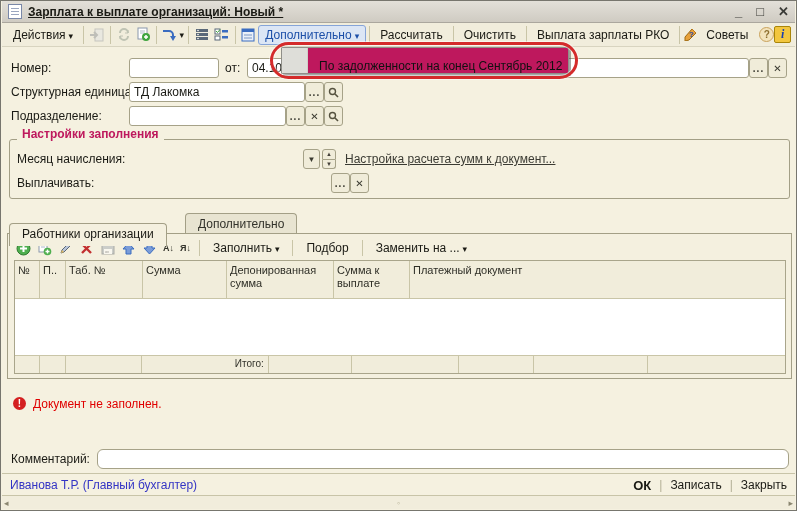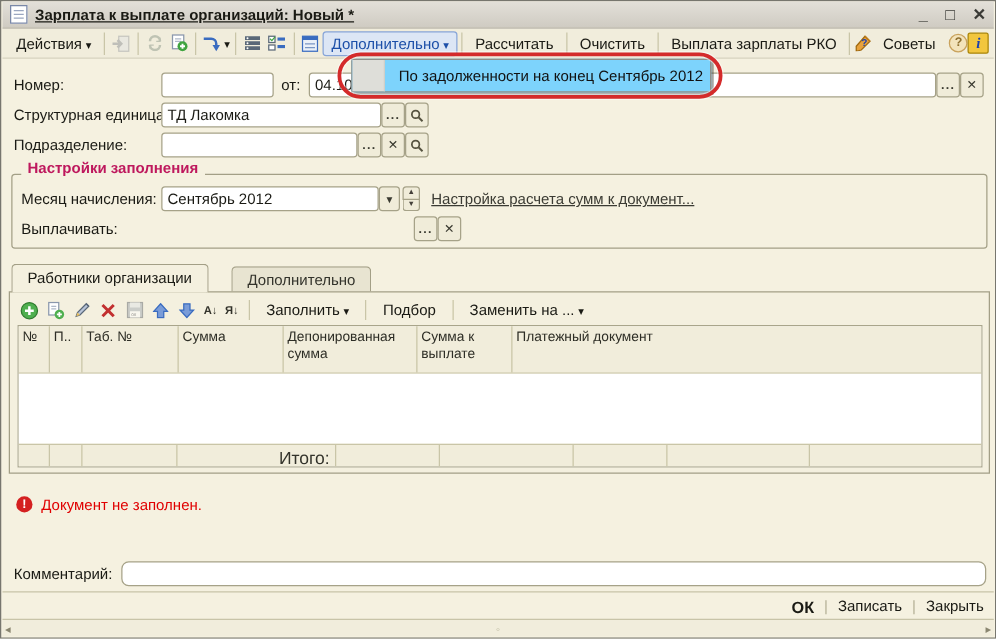--- a/index.html
+++ b/index.html
@@ -64,40 +64,40 @@
   .sort-ic { font-size:9px; font-weight:bold; color:#33332B; width:auto; padding:0 2px; }
   .flat-btn { padding:2px 6px; white-space:nowrap; border:1px solid transparent; border-radius:3px; }
   .g-sep { width:1px; height:16px; background:#C9C5A7; margin:0 4px; }
   
   .tbl { position:absolute; left:6px; top:26px; width:772px; border:1px solid #A9A58B; background:#fff; }
   .t-head { display:flex; height:38px; background:#F1EDDB; border-bottom:1px solid #C9C5A7; }
   .t-head .c { border-right:1px solid #C9C5A7; font-size:11px; line-height:13px; padding:3px 3px; color:#2E2E26; overflow:hidden; }
   .t-head .c:last-child { border-right:none; }
   .t-body { height:56px; background:#fff; }
   .t-foot { display:flex; height:18px; background:#F1EDDB; border-top:1px solid #C9C5A7; }
-  .t-foot .c { border-right:1px solid #C9C5A7; font-size:14px; padding:2px 4px; }
+  .t-foot .c { border-right:1px solid #C9C5A7; font-size:10px; padding:2px 4px; }
   .t-foot .c:last-child { border-right:none; }
   .total-cell { text-align:right; color:#33332B; }
   
   .warn-ico { position:absolute; left:12px; top:396px; width:13px; height:13px; border-radius:50%; background:#D42020; color:#fff;
               font-size:10px; font-weight:bold; display:flex; align-items:center; justify-content:center; }
   .warn-txt { position:absolute; left:32px; top:396px; color:#E00000; }
   .statusbar { position:absolute; left:1px; right:1px; top:472px; height:23px; border-top:1px solid #C8C4A8;
                display:flex; align-items:center; padding:0 8px; background:#F5F1E0; }
   .user-txt { color:#3434C4; }
   .action-links { margin-left:auto; display:flex; align-items:center; gap:8px; }
   .action-links .vsep { color:#B4B096; }
   .ok { font-weight:bold; font-size:13px; }
   .hscroll { position:absolute; left:1px; right:1px; bottom:1px; height:14px; background:#F1EDDC; border-top:1px solid #C8C4A8;
              display:flex; align-items:center; justify-content:space-between; padding:0 2px; color:#8A8670; font-size:9px; }
   .hgrip { color:#B8B49A; }
   
-  .popup { position:absolute; left:280px; top:46px; width:288px; height:27px; background:#7dd3fc;
+  .popup { position:absolute; left:280px; top:46px; width:288px; height:27px; background:#be185d;
            border:1px solid #8F8F89; box-shadow:2px 2px 0 rgba(60,60,55,.45); z-index:40;
-           display:flex; align-items:center; }
+           display:flex; align-items:flex-end; }
   .popup .gutter { width:26px; height:100%; background:#DEDED9; border-right:1px solid #CFCFC9; }
   .popup .mi { padding-left:11px; color:#111; white-space:nowrap; }
   .red-oval { position:absolute; left:269px; top:41px; width:308px; height:37px; border:3px solid #D42B2B;
               border-radius:19px; z-index:50; pointer-events:none; box-shadow:0 0 0 1px rgba(255,255,255,.5), inset 0 0 0 1px rgba(255,255,255,.5); }
 </style>
 </head>
 <body>
 
 <div class="window">
 
@@ -221,35 +221,34 @@
     <svg width="11" height="11" viewBox="0 0 11 11">
         <circle cx="4.5" cy="4.5" r="3" fill="none" stroke="#55523F" stroke-width="1.4"></circle>
         <line x1="7" y1="7" x2="10" y2="10" stroke="#55523F" stroke-width="1.6"></line>
       </svg>
   </span>
 
   <div class="groupbox"></div>
   <span class="group-title">Настройки заполнения</span>
 
   <span class="lbl" style="left:16px; top:151px;">Месяц начисления:</span>
-  <div class="fld" style="left:128px; top:148px; width:174px;">Сентябрь 2012</div>
   <span class="sbtn" style="left:302px; top:148px; width:17px;">
       <span class="combo-arrow">▼</span>
     </span>
   <span class="spin" style="left:321px; top:148px;">
     <div>▲</div>
     <div>▼</div>
   </span>
   <span class="link" style="left:344px; top:151px;">Настройка расчета сумм к документ...</span>
 
   <span class="lbl" style="left:16px; top:175px;">Выплачивать:</span>
   <span class="sbtn dots" style="left:330px; top:172px;">...</span>
   <span class="sbtn" style="left:349px; top:172px;">✕</span>
 
-  <span class="tab active" style="left:8px;">Работники организации</span>
+  <span class="tab active" style="left:8px;margin-top:12px;">Работники организации</span>
   <span class="tab inactive" style="left:184px;">Дополнительно</span>
 
   <div class="panel">
     <div class="grid-toolbar">
       <span class="gic">
         <svg width="15" height="15" viewBox="0 0 15 15">
             <circle cx="7.5" cy="7.5" r="6.5" fill="#4FAF4F" stroke="#2E7A2E"></circle>
             <path d="M7.5 4 v7 M4 7.5 h7" stroke="#fff" stroke-width="2"></path>
           </svg>
       </span>
@@ -344,20 +343,21 @@
     </div>
   </div>
 
   <span class="warn-ico">!</span>
   <span class="warn-txt">Документ не заполнен.</span>
 
   <span class="lbl" style="left:10px; top:451px;">Комментарий:</span>
   <div class="fld" style="left:96px; top:448px; width:692px; border-radius:6px;"></div>
 
   <div class="statusbar">
+    <span class="user-txt">Иванова Т.Р. (Главный бухгалтер)</span>
     <span class="action-links">
       <span class="ok">ОК</span>
       <span class="vsep">|</span>
       <span>Записать</span>
       <span class="vsep">|</span>
       <span>Закрыть</span>
     </span>
   </div>
 
   <div class="hscroll">

